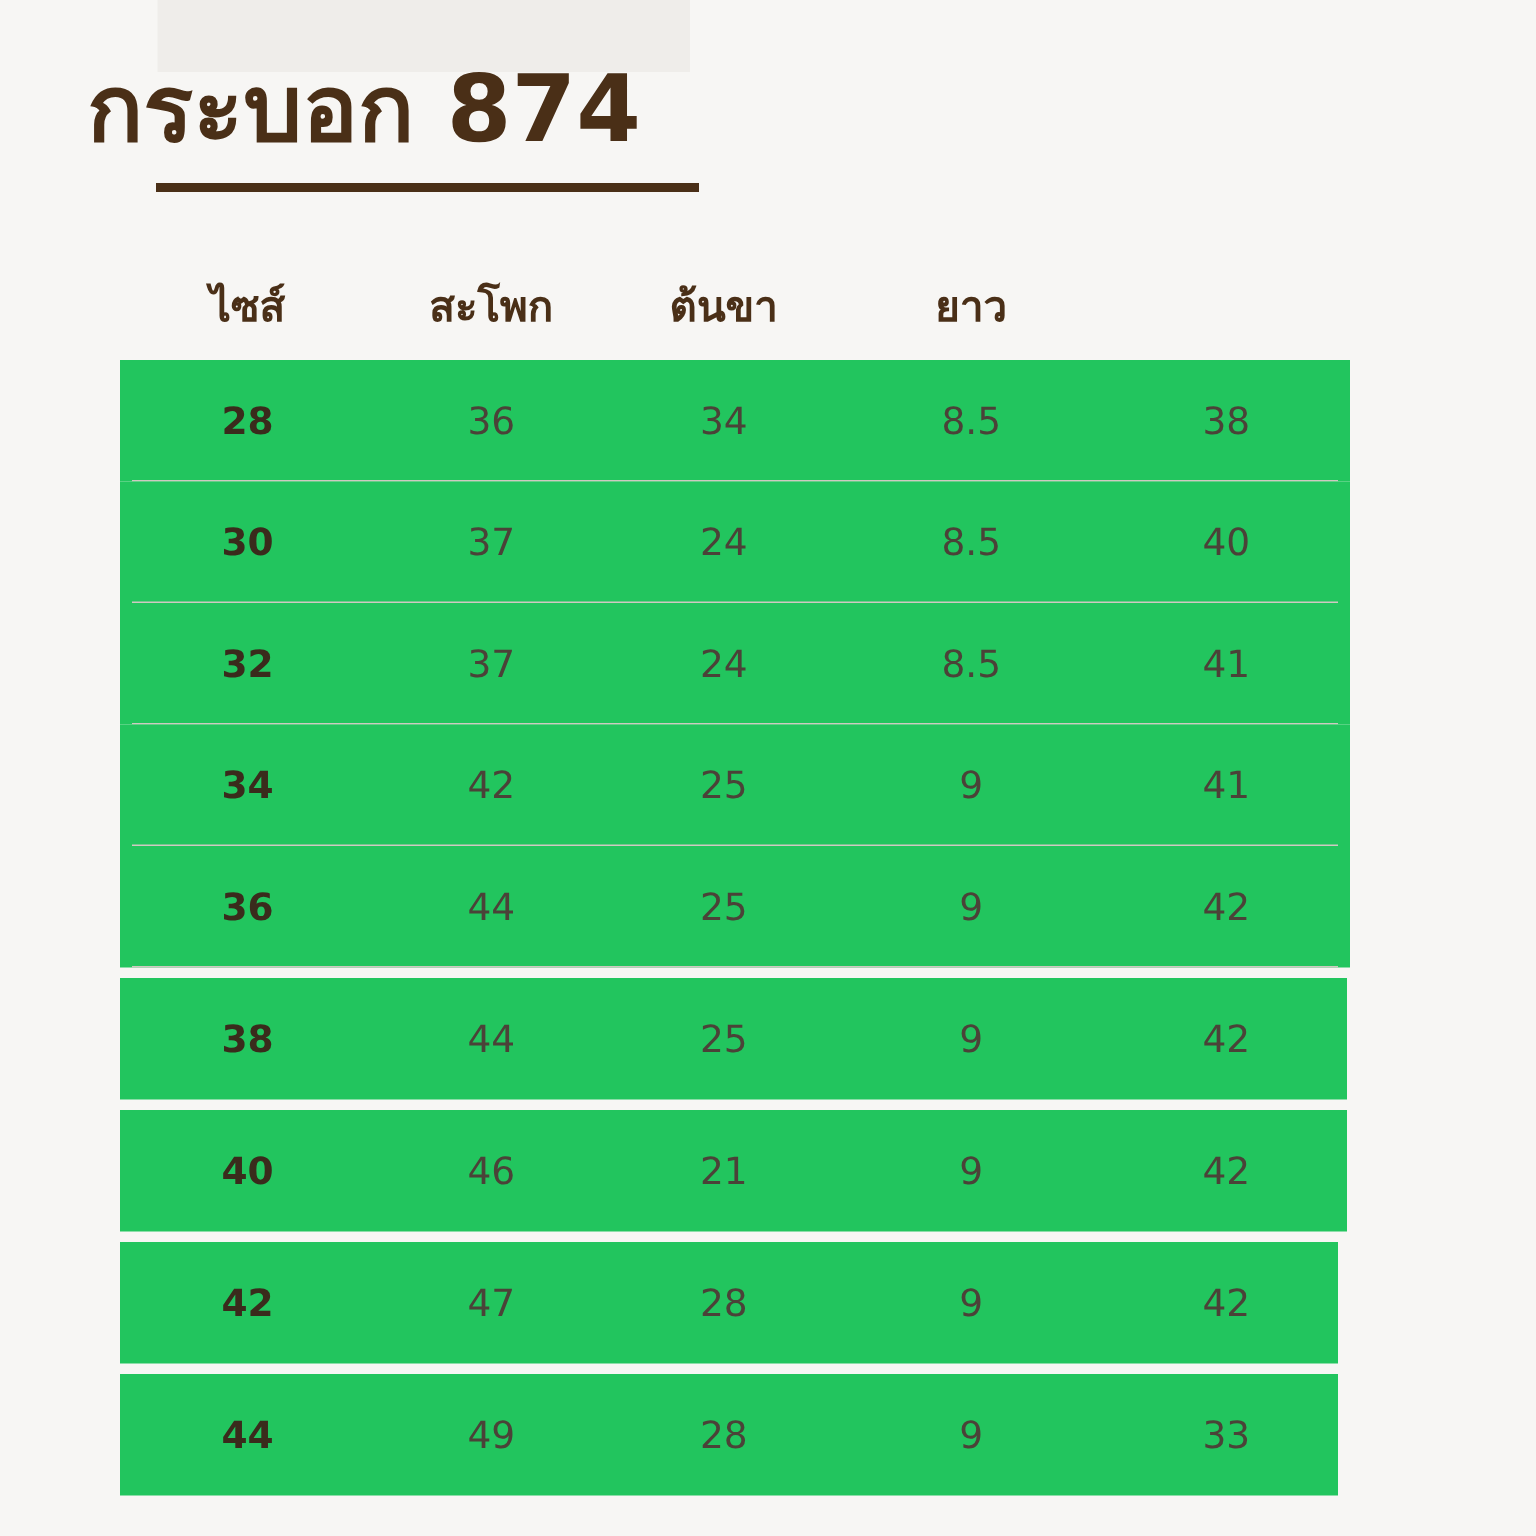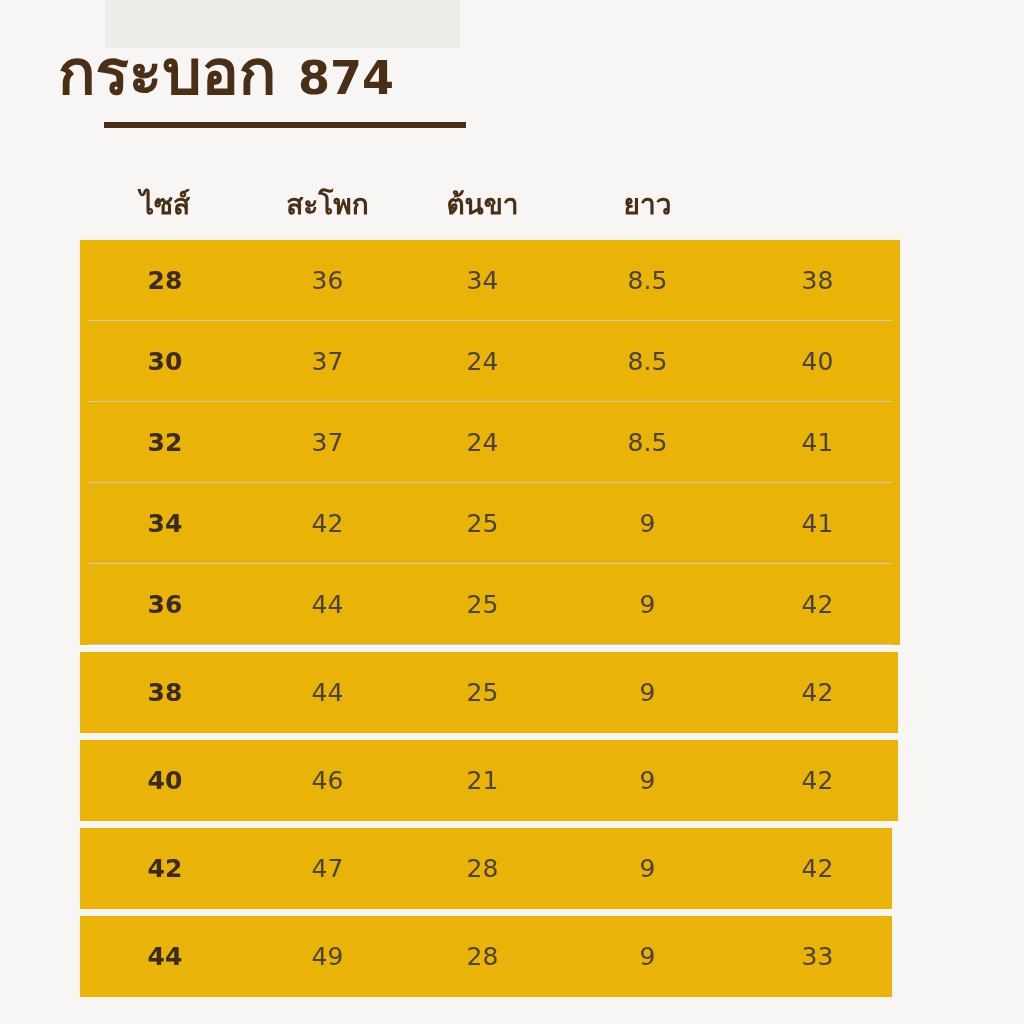--- a/index.html
+++ b/index.html
@@ -40,21 +40,21 @@
   .title {
     font-size: 62px;
     line-height: 1.0;
     color: #4a2f17;
     font-weight: 700;
     letter-spacing: 0px;
     white-space: nowrap;
   }
   .title .title-num {
     font-weight: 800;
-    font-size: 46px;
+    font-size: 62px;
   }
   .title-rule {
     margin-top: 18px;
     margin-left: 46px;
     width: 362px;
     height: 6px;
     background: #4a2f17;
   }
 
   .table-area {
@@ -81,21 +81,21 @@
     letter-spacing: 0px;
   }
 
   .rows {
     position: relative;
   }
 
   .data-row {
     position: relative;
     height: 81px;
-    background: #eab308;
+    background: #22c55e;
   }
   .data-row .cell {
     text-align: center;
     font-size: 25px;
     color: #4b4238;
     font-weight: 400;
   }
   .data-row .cell.size {
     font-weight: 700;
     color: #3a2b1c;

